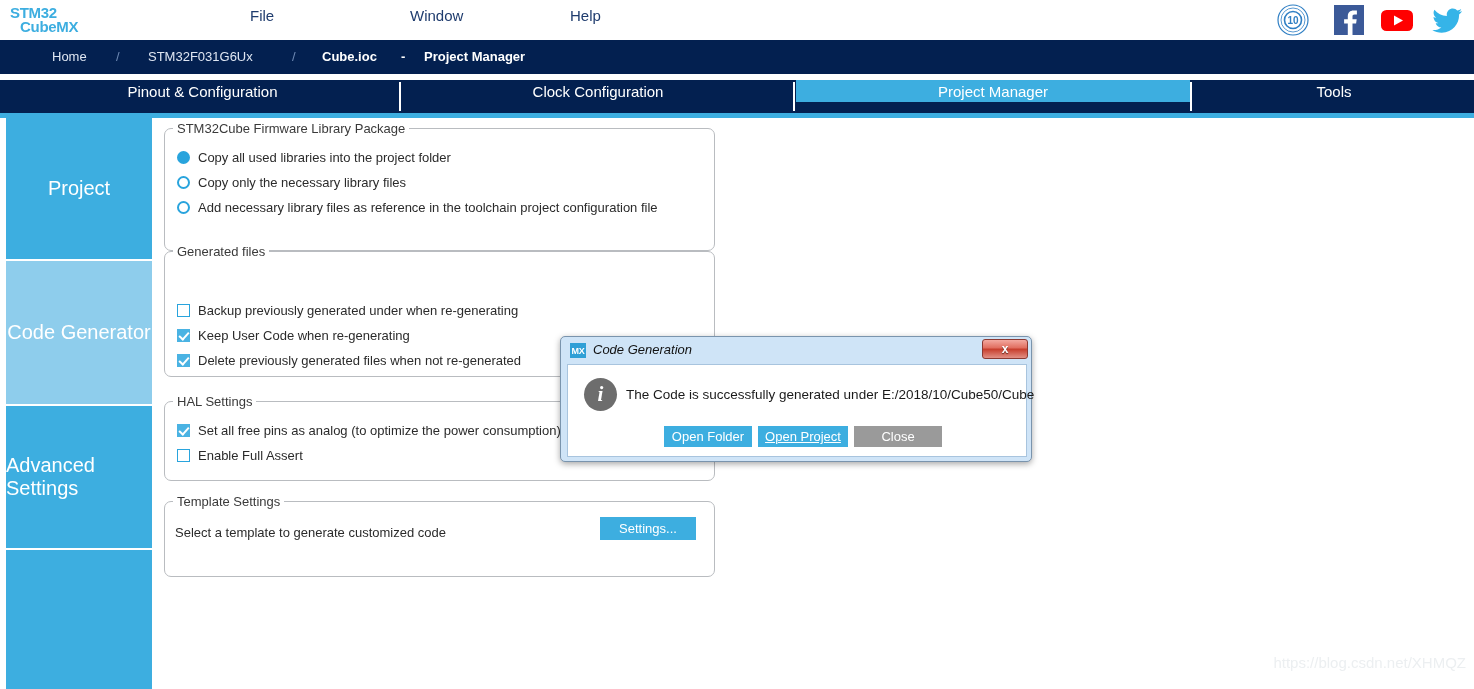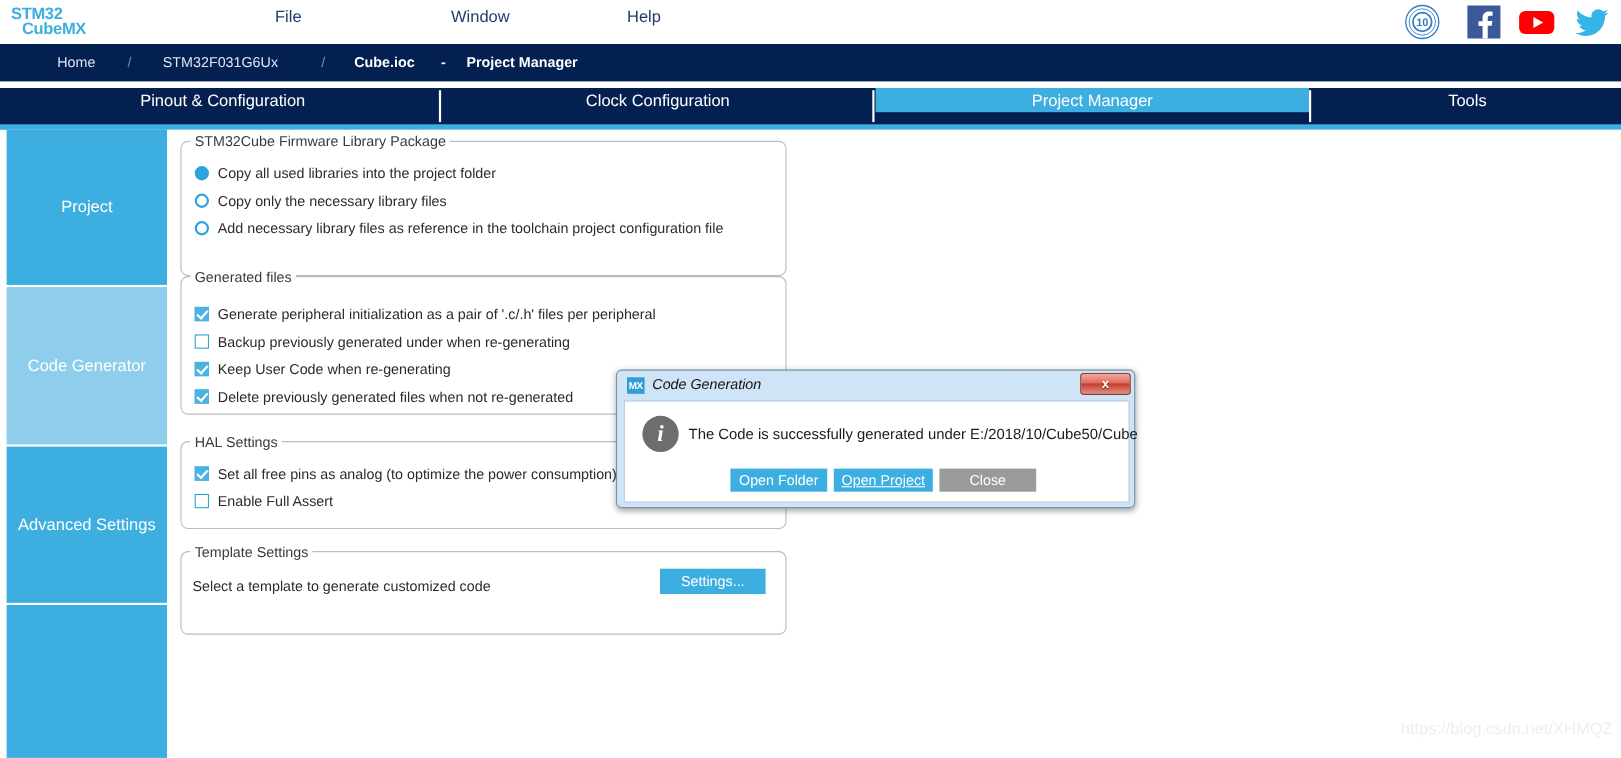--- a/index.html
+++ b/index.html
@@ -112,21 +112,21 @@
   }
 
   
   .sidebar {
     position: absolute; left: 6px; top: 118px;
     width: 146px; height: 571px;
   }
   .side-item {
     position: absolute; left: 0; width: 146px;
     background: #3daee0;
-    color: #ffffff; font-size: 15px;
+    color: #ffffff; font-size: 20px;
     display: flex; align-items: center; justify-content: center;
     cursor: pointer;
   }
   .side-item.active { background: #8ecdec; }
   .si1 { top: 0;   height: 141px; }
   .si2 { top: 143px; height: 143px; }
   .si3 { top: 288px; height: 142px; }
   .si4 { top: 432px; height: 139px; }
 
   
@@ -384,24 +384,20 @@
     </div>
     <div class="opt-row" style="top:67px">
       <span class="radio"></span>
       <span>Add necessary library files as reference in the toolchain project configuration file</span>
     </div>
   </div>
 
   <div class="groupbox gb-generated">
     <div class="gb-title">Generated files</div>
 
-    <div class="opt-row" style="top:22px">
-      <span class="checkbox checked"></span>
-      <span>Generate peripheral initialization as a pair of '.c/.h' files per peripheral</span>
-    </div>
     <div class="opt-row" style="top:47px">
       <span class="checkbox"></span>
       <span>Backup previously generated under when re-generating</span>
     </div>
     <div class="opt-row" style="top:97px">
       <span class="checkbox checked"></span>
       <span>Delete previously generated files when not re-generated</span>
     </div>
     <div class="opt-row" style="top:72px">
       <span class="checkbox checked"></span>

